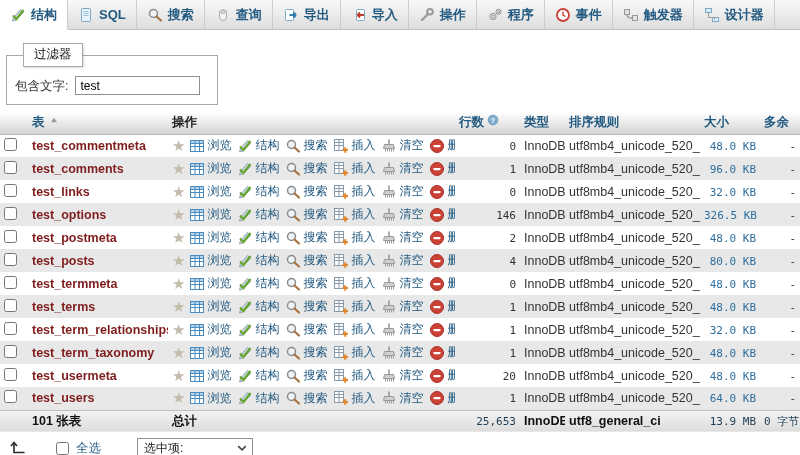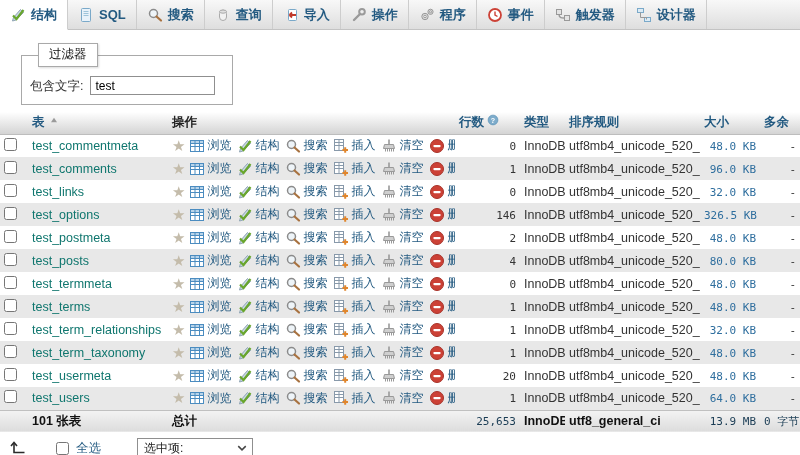--- a/index.html
+++ b/index.html
@@ -7,33 +7,33 @@
 
   
   .tabbar { display:flex; height:30px; background:linear-gradient(#f8f8f8,#dedede); border-bottom:1px solid #c3c3c3; }
   .tab { display:flex; align-items:center; gap:5px; padding:0 10px; border-right:1px solid #cdcdcd; font-weight:bold; font-size:13px; color:#235a81; cursor:pointer; white-space:nowrap; }
   .tab.active { background:#fff; border-bottom:1px solid #fff; margin-bottom:-1px; }
   .icon { display:inline-flex; width:16px; height:16px; align-items:center; justify-content:center; flex:0 0 auto; }
   .icon svg { width:16px; height:16px; display:block; }
   .icon.small, .icon.small svg { width:12px; height:12px; }
 
   
-  fieldset.filter { margin:13px 0 0 21px; width:212px; border:1px solid #a9a9a9; background:#fff; padding:6px 8px 9px 8px; }
+  fieldset.filter { margin:13px 0 0 6px; width:212px; border:1px solid #a9a9a9; background:#fff; padding:6px 8px 9px 8px; }
   fieldset.filter legend { border:1px solid #a9a9a9; background:#fff; padding:2px 10px 3px; margin-left:8px; font-size:12.5px; color:#111; box-shadow:1px 1px 2px rgba(0,0,0,.15); }
   .filter-row { display:flex; align-items:flex-end; gap:7px; margin-top:3px; }
   .filter-row input { width:125px; height:19px; border:1px solid #8f8f8f; padding:1px 4px; font-size:12px; font-family:"Liberation Sans",sans-serif; }
 
   
   table.tables { width:800px; border-collapse:collapse; margin-top:7px; table-layout:fixed; }
   table.tables th { background:linear-gradient(#ffffff,#d4d4d4); height:22px; font-weight:bold; text-align:left; padding:0 4px; font-size:12.5px; color:#235a81; border-bottom:1px solid #bdbdbd; white-space:nowrap; overflow:hidden; }
   table.tables th.plain { color:#222; }
   table.tables td { height:23px; padding:0 4px; white-space:nowrap; overflow:hidden; vertical-align:middle; }
   tr.odd  { background:#fff; }
   tr.even { background:#e8e8e8; }
-  td.c-name a { color:#0f766e; font-weight:normal; text-decoration:none; }
+  td.c-name a { color:#7f1d1d; font-weight:bold; text-decoration:none; }
   td.c-actions { font-size:12px; }
   .actions-wrap { display:flex; align-items:center; gap:4px; }
   .star { color:#c4bcab; font-size:15px; line-height:16px; width:16px; text-align:center; cursor:pointer; }
   a.action { display:inline-flex; align-items:center; gap:2px; color:#235a81; text-decoration:none; margin-right:2px; }
   .num { font-family:"DejaVu Sans Mono",monospace; font-size:11px; color:#333; }
   td.c-rows, td.c-size, td.c-overhead { text-align:right; }
   td.c-size .num { color:#2e6e9e; }
   td.c-overhead { color:#888; }
   td.c-type, td.c-collation { color:#333; }
 
@@ -81,20 +81,29 @@
       <span>搜索</span>
     </div>
     <div class="tab">
       <span class="icon">
         <svg viewBox="0 0 16 16">
           <rect x="4.5" y="3" width="7" height="10.5" rx="3.5" fill="#f2f2f2" stroke="#aaa"></rect>
           <ellipse cx="8" cy="4.6" rx="3.5" ry="1.6" fill="#e0e0e0" stroke="#aaa"></ellipse>
         </svg>
       </span>
       <span>查询</span>
+    </div>
+    <div class="tab">
+      <span class="icon">
+        <svg viewBox="0 0 16 16">
+          <rect x="2.5" y="2.5" width="8" height="11" rx="1" fill="#fff" stroke="#7aa9c9"></rect>
+          <path d="M6.5 8H13m0 0l-2.5-2.5M13 8l-2.5 2.5" stroke="#2f7cb4" stroke-width="1.8" fill="none"></path>
+        </svg>
+      </span>
+      <span>导出</span>
     </div>
     <div class="tab">
       <span class="icon">
         <svg viewBox="0 0 16 16">
           <rect x="5.5" y="2.5" width="8" height="11" rx="1" fill="#fff" stroke="#7aa9c9"></rect>
           <path d="M13 8H6.5m0 0l2.5-2.5M6.5 8L9 10.5" stroke="#c0392b" stroke-width="1.8" fill="none"></path>
         </svg>
       </span>
       <span>导入</span>
     </div>

